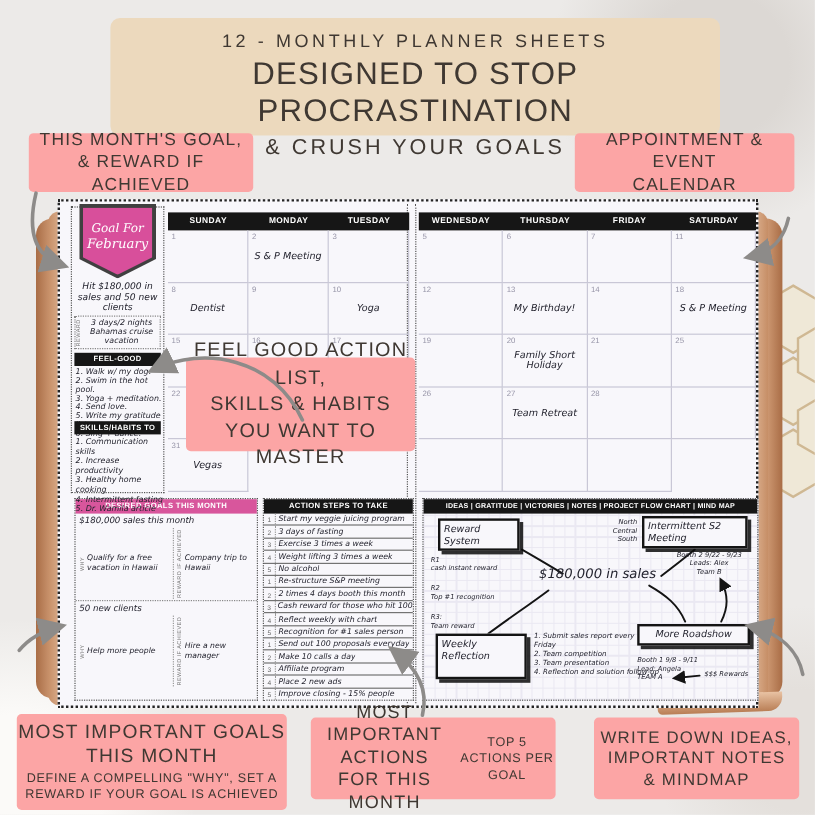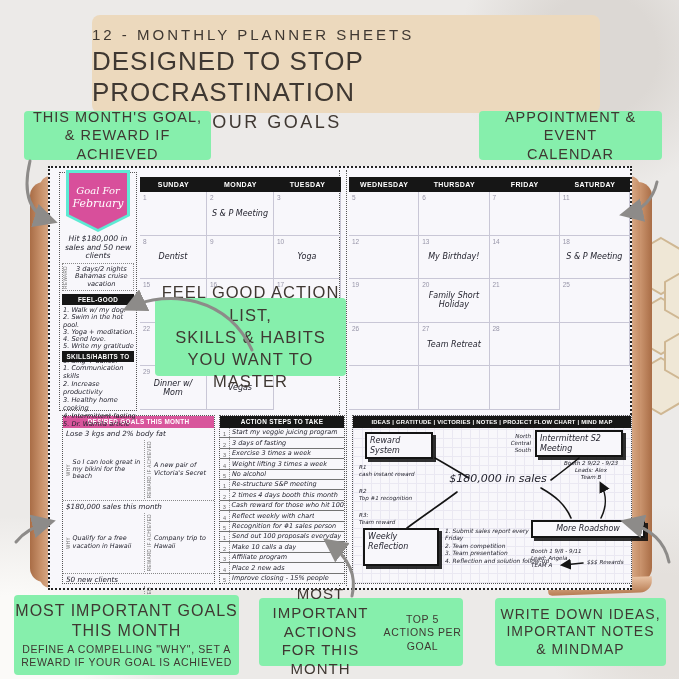--- a/index.html
+++ b/index.html
@@ -8,47 +8,47 @@
        background-image:radial-gradient(circle at 88% 8%, #dcd8d4 0 60px, transparent 140px),
                         radial-gradient(circle at 2% 98%, #fbfaf8 0 70px, transparent 150px),
                         radial-gradient(circle at 98% 92%, #e4e0dc 0 50px, transparent 120px);
        font-family:"Liberation Sans", sans-serif;color:#3f3832}
   .abs{position:absolute}
   .pre{white-space:pre-line}
   .hw{font-family:"DejaVu Sans", sans-serif;font-style:italic;color:#23232e}
   .caps{letter-spacing:1.5px;color:#3f3832}
   
   .swatch{background:#ecd9bd;border-radius:8px}
-  #title-swatch{left:92px;top:15px;width:508px;height:98px;text-align:left;padding-top:11px;box-sizing:border-box}
+  #title-swatch{left:92px;top:15px;width:508px;height:98px;text-align:center;padding-top:11px;box-sizing:border-box}
   #title-line1{font-size:15px;letter-spacing:3px}
   #title-line2{font-size:26px;letter-spacing:1px;margin-top:3px}
   #title-line3{font-size:18px;letter-spacing:2.5px;margin-top:4px}
   
-  .callout{background:#86efac;border-radius:4px;text-align:center;display:flex;align-items:center;justify-content:center;letter-spacing:1px;line-height:1.25;box-sizing:border-box;z-index:30}
+  .callout{background:#fca5a5;border-radius:4px;text-align:center;display:flex;align-items:center;justify-content:center;letter-spacing:1px;line-height:1.25;box-sizing:border-box;z-index:30}
   #co-tl{left:24px;top:111px;width:187px;height:49px;font-size:14.5px}
   #co-tr{left:479px;top:111px;width:183px;height:49px;font-size:14.5px}
   #co-mid{left:155px;top:298px;width:191px;height:78px;font-size:16.5px;line-height:1.35}
   #co-bl{left:14px;top:595px;width:225px;height:80px;flex-direction:column;font-size:16px}
   #co-bl .sub{font-size:10.5px;letter-spacing:.6px;margin-top:2px}
   #co-bm{left:259px;top:598px;width:204px;height:68px;flex-direction:row;font-size:15px}
   #co-bm .sub{font-size:10.5px;letter-spacing:.6px;margin-top:2px}
   #co-br{left:495px;top:598px;width:171px;height:68px;font-size:14px}
   
   .edge{border-radius:10px;}
   #edge-l1{left:30px;top:182px;width:30px;height:400px;background:linear-gradient(90deg,#a96d46,#cf9a74 45%,#ecc8aa);border-radius:14px 0 0 14px}
   #edge-l2{left:40px;top:176px;width:20px;height:412px;background:linear-gradient(90deg,#c68e66,#edcbb0);border-radius:10px 0 0 10px}
   #edge-r1{left:622px;top:182px;width:30px;height:400px;background:linear-gradient(270deg,#a96d46,#cf9a74 45%,#ecc8aa);border-radius:0 14px 14px 0}
   #edge-r2{left:620px;top:176px;width:20px;height:412px;background:linear-gradient(270deg,#c68e66,#edcbb0);border-radius:0 10px 10px 0}
   #edge-b1{left:548px;top:578px;width:104px;height:16px;background:linear-gradient(180deg,#e9c3a4,#b97e55);border-radius:0 0 12px 4px;transform:rotate(-2deg)}
   
   #spread{left:48px;top:166px;width:584px;height:424px;background:#f8f7fb;border:2px dotted #232323;box-sizing:border-box;z-index:5}
   #page-divider{left:339px;top:170px;width:8px;height:416px;border-left:1.5px dotted #555;border-right:1.5px dotted #555;box-sizing:border-box;z-index:6}
   
   #sidebar{left:59px;top:172px;width:78px;height:239px;border:1px dotted #555;box-sizing:border-box;z-index:7}
-  #badge-outer{left:66px;top:170px;width:64px;height:62px;background:#5eead4;clip-path:polygon(0 0,100% 0,100% 74%,50% 100%,0 74%);z-index:9}
+  #badge-outer{left:66px;top:170px;width:64px;height:62px;background:#404040;clip-path:polygon(0 0,100% 0,100% 74%,50% 100%,0 74%);z-index:9}
   #badge-inner{position:absolute;left:3px;top:3px;right:3px;bottom:3px;background:#d84f9b;clip-path:polygon(0 0,100% 0,100% 74%,50% 100%,0 74%);display:flex;flex-direction:column;align-items:center;justify-content:center;padding-bottom:8px;box-sizing:border-box}
   .badge-txt{font-family:"DejaVu Serif", serif;font-style:italic;color:#fff}
   #badge-top{font-size:10px}#badge-bot{font-size:11px;margin-top:1px}
   #sb-goal{left:60px;top:235px;width:76px;text-align:center;font-size:7.6px;line-height:1.15;z-index:8}
   #sb-reward{left:62px;top:263px;width:72px;height:28px;border:1px dotted #888;display:flex;align-items:center;z-index:8;box-sizing:border-box}
   .vlabel{writing-mode:vertical-rl;transform:rotate(180deg);font-size:4.6px;color:#777;letter-spacing:.4px;line-height:1;flex:0 0 auto;padding:1px}
   #sb-reward .txt{font-size:6.6px;line-height:1.15;text-align:center;flex:1}
   .bar{background:#161616;color:#fff;font-weight:bold;text-align:center;letter-spacing:.3px}
   #fg-bar{left:62px;top:294px;width:72px;height:11px;font-size:6.3px;line-height:11px;z-index:8}
   #fg-list{left:63px;top:307px;width:73px;font-size:6.6px;line-height:1.1;z-index:8}
@@ -203,24 +203,20 @@
     </div>
   <div class="cell">
       <span class="dn">23</span>
       <span class="ev hw"></span>
     </div>
   <div class="cell">
       <span class="dn">24</span>
       <span class="ev hw"></span>
     </div>
   <div class="cell">
-      <span class="dn">29</span>
-      <span class="ev hw">Dinner w/ Mom</span>
-    </div>
-  <div class="cell">
       <span class="dn">31</span>
       <span class="ev hw">Vegas</span>
     </div>
 </div>
 
 <div class="abs dayhdr" id="cal-r-hdr">
   <span>WEDNESDAY</span>
   <span>THURSDAY</span>
   <span>FRIDAY</span>
   <span>SATURDAY</span>
@@ -299,35 +295,20 @@
       <span class="ev hw"></span>
     </div>
   <div class="cell">
       <span class="dn"></span>
       <span class="ev hw"></span>
     </div>
 </div>
 
 <div class="abs" id="goals-sec">
   <div id="goals-bar">DESIRED GOALS THIS MONTH</div>
-  <div class="goal-group">
-    <div class="g-goal hw">Lose 3 kgs and 2% body fat</div>
-    <div class="g-row">
-      <div class="g-why">
-          <span class="vlabel">WHY</span>
-          <span class="g-text hw pre">So I can look great in
-my bikini for the beach</span>
-        </div>
-      <div class="g-rwd">
-          <span class="vlabel">REWARD IF ACHIEVED</span>
-          <span class="g-text hw pre">A new pair of
-Victoria's Secret</span>
-        </div>
-    </div>
-  </div>
   <div class="goal-group">
     <div class="g-goal hw">$180,000 sales this month</div>
     <div class="g-row">
       <div class="g-why">
           <span class="vlabel">WHY</span>
           <span class="g-text hw pre">Qualify for a free
 vacation in Hawaii</span>
         </div>
       <div class="g-rwd">
           <span class="vlabel">REWARD IF ACHIEVED</span>
@@ -447,21 +428,21 @@
   <div class="mm-note hw pre" style="left:6px;top:96px">R3:
 Team reward</div>
   <div class="hw" id="mm-center">$180,000 in sales</div>
   <div class="mm-box hw pre" style="left:10px;top:112px;width:76px;height:38px">Weekly
     Reflection</div>
   <div class="mm-note hw pre" style="left:92px;top:112px;width:114px;font-size:5.9px">1. Submit sales report every
         Friday
 2. Team competition
 3. Team presentation
 4. Reflection and solution follow-up</div>
-  <div class="mm-box hw" style="left:178px;top:104px;width:114px;text-align:center">More Roadshow</div>
+  <div class="mm-box hw" style="left:178px;top:104px;width:94px;text-align:center">More Roadshow</div>
   <div class="mm-note hw pre" style="left:200px;top:44px;width:76px;text-align:center">Booth 2 9/22 - 9/23
 Leads: Alex
 Team B</div>
   <div class="mm-note hw pre" style="left:178px;top:132px">Booth 1 9/8 - 9/11
 Lead: Angela
 TEAM A</div>
   <div class="mm-note hw" style="left:234px;top:143px">$$$ Rewards</div>
 </div>
 
 <div class="abs callout caps pre" id="co-tl">THIS MONTH'S GOAL,

